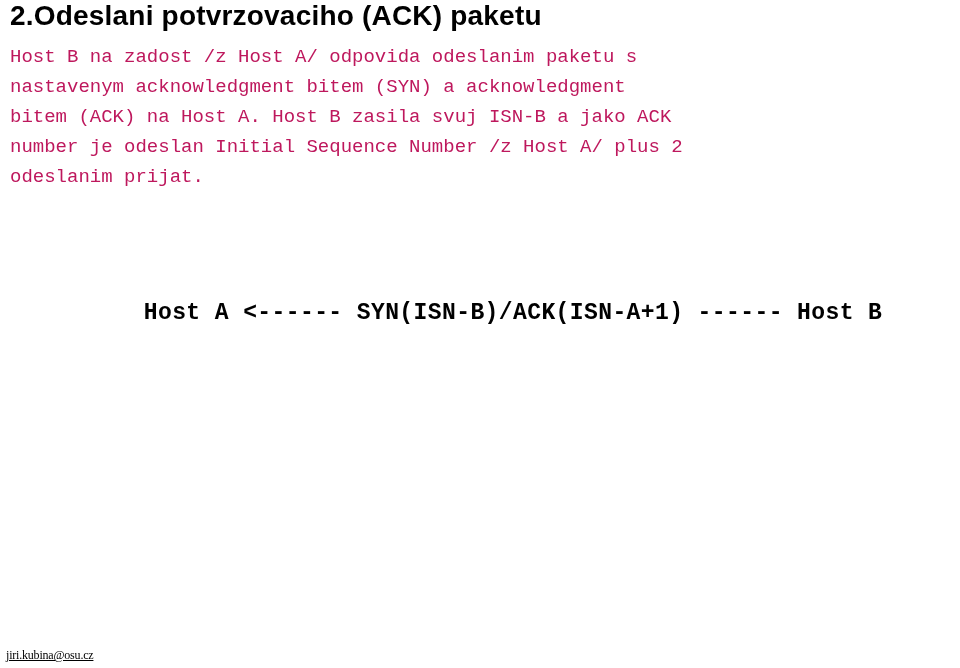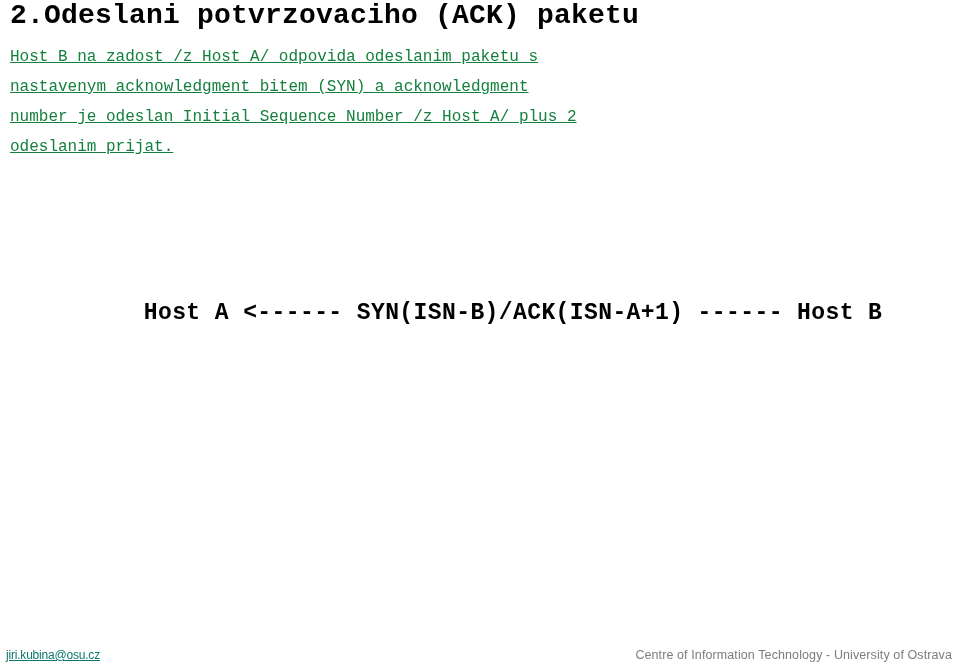--- a/index.html
+++ b/index.html
@@ -20,45 +20,44 @@
     width: 960px;
     height: 668px;
     box-sizing: border-box;
   }
 
   
   .slide-title {
     position: absolute;
     left: 10px;
     top: 0px;
-    font-family: Liberation Mono, monospace;
+    font-family: Liberation Sans, sans-serif;
     font-weight: bold;
     font-size: 28px;
     line-height: 32px;
     letter-spacing: 0.2px;
     white-space: nowrap;
     color: #000000;
   }
 
   
   .body-block {
     position: absolute;
     left: 10px;
     top: 42px;
     width: 940px;
   }
   .body-line {
     font-family: "Liberation Mono", "DejaVu Sans Mono", monospace;
     font-weight: normal;
-    font-size: 16px;
+    font-size: 19px;
     line-height: 30px;
     letter-spacing: 0px;
     white-space: pre;
-    color: #15803d;
-    text-decoration: underline;
+    color: #be185d;
   }
 
   
   .diagram-block {
     position: absolute;
     left: 0px;
     top: 298px;
     width: 960px;
     text-align: center;
     padding-left: 33px;
@@ -79,24 +78,24 @@
     position: absolute;
     left: 0;
     bottom: 0;
     width: 960px;
     height: 34px;
   }
   .footer-email {
     position: absolute;
     left: 6px;
     bottom: 6px;
-    font-family: Liberation Sans, sans-serif;
+    font-family: Liberation Serif, serif;
     font-size: 12px;
     line-height: 14px;
-    color: #0f766e;
+    color: #000000;
     text-decoration: underline;
     letter-spacing: -0.2px;
     white-space: nowrap;
     cursor: pointer;
   }
   .footer-org {
     position: absolute;
     right: 8px;
     bottom: 6px;
     font-family: "Liberation Sans", sans-serif;
@@ -110,26 +109,26 @@
 </head>
 <body>
 
 <div class="slide">
 
   <div class="slide-title">2.Odeslani potvrzovaciho (ACK) paketu</div>
 
   <div class="body-block">
     <div class="body-line">Host B na zadost /z Host A/ odpovida odeslanim paketu s</div>
     <div class="body-line">nastavenym acknowledgment bitem (SYN) a acknowledgment</div>
+    <div class="body-line">bitem (ACK) na Host A. Host B zasila svuj ISN-B a jako ACK</div>
     <div class="body-line">number je odeslan Initial Sequence Number /z Host A/ plus 2</div>
     <div class="body-line">odeslanim prijat.</div>
   </div>
 
   <div class="diagram-block">
     <div class="diagram-line">Host A &lt;------ SYN(ISN-B)/ACK(ISN-A+1) ------ Host B</div>
   </div>
 
   <div class="footer">
     <a class="footer-email">jiri.kubina@osu.cz</a>
-    <div class="footer-org">Centre of Information Technology - University of Ostrava</div>
   </div>
 
 </div>
 
 </body></html>

